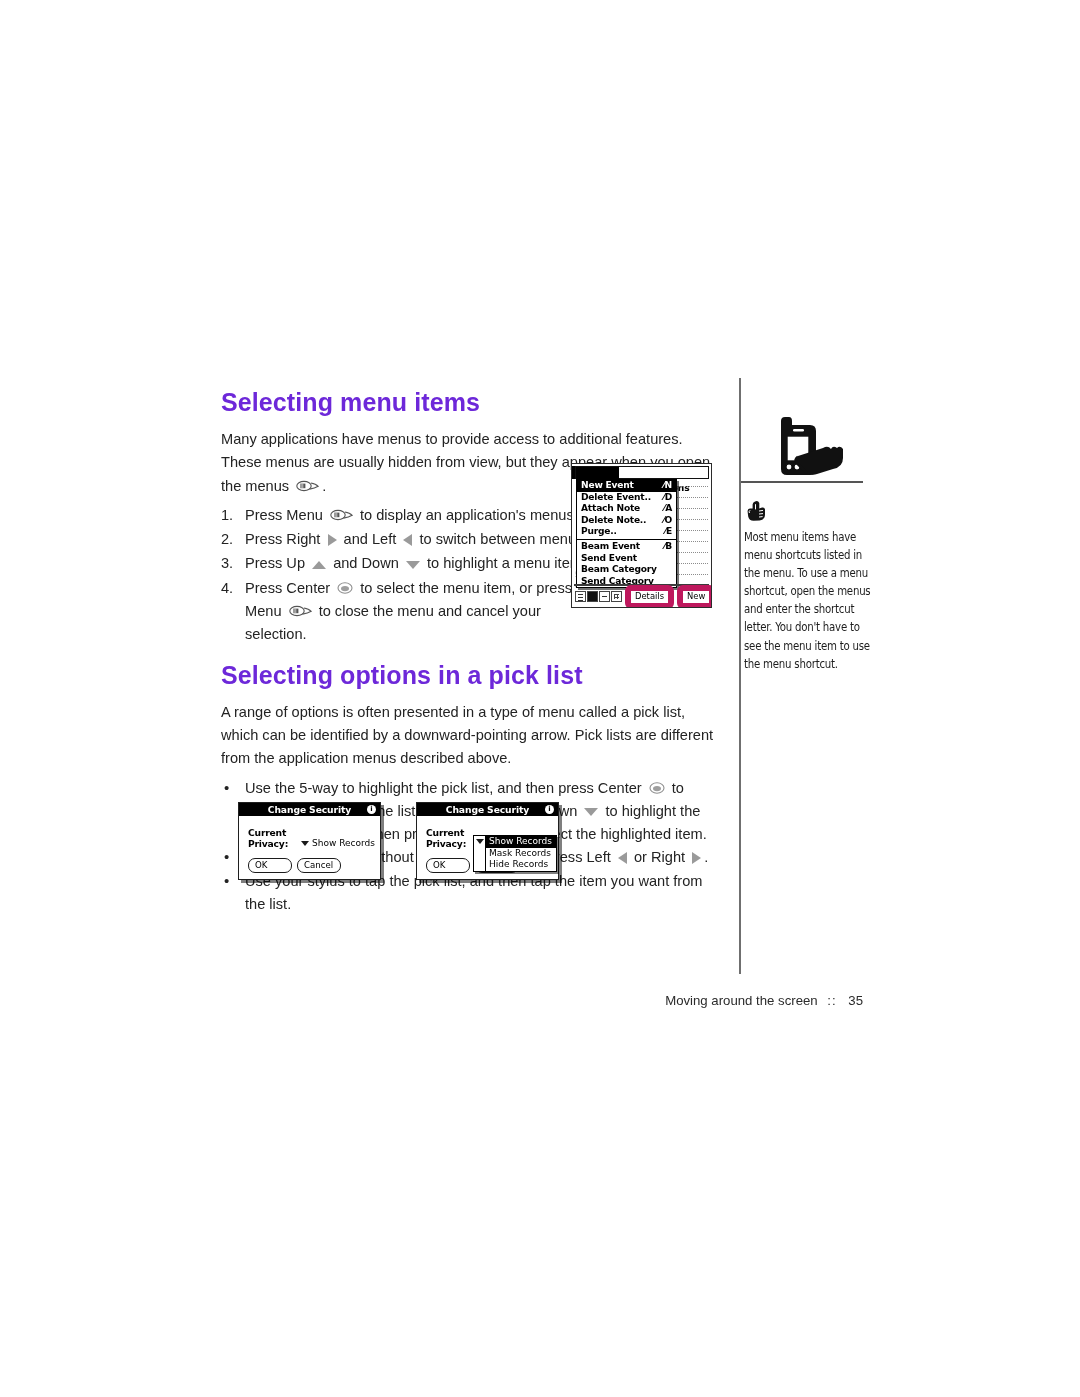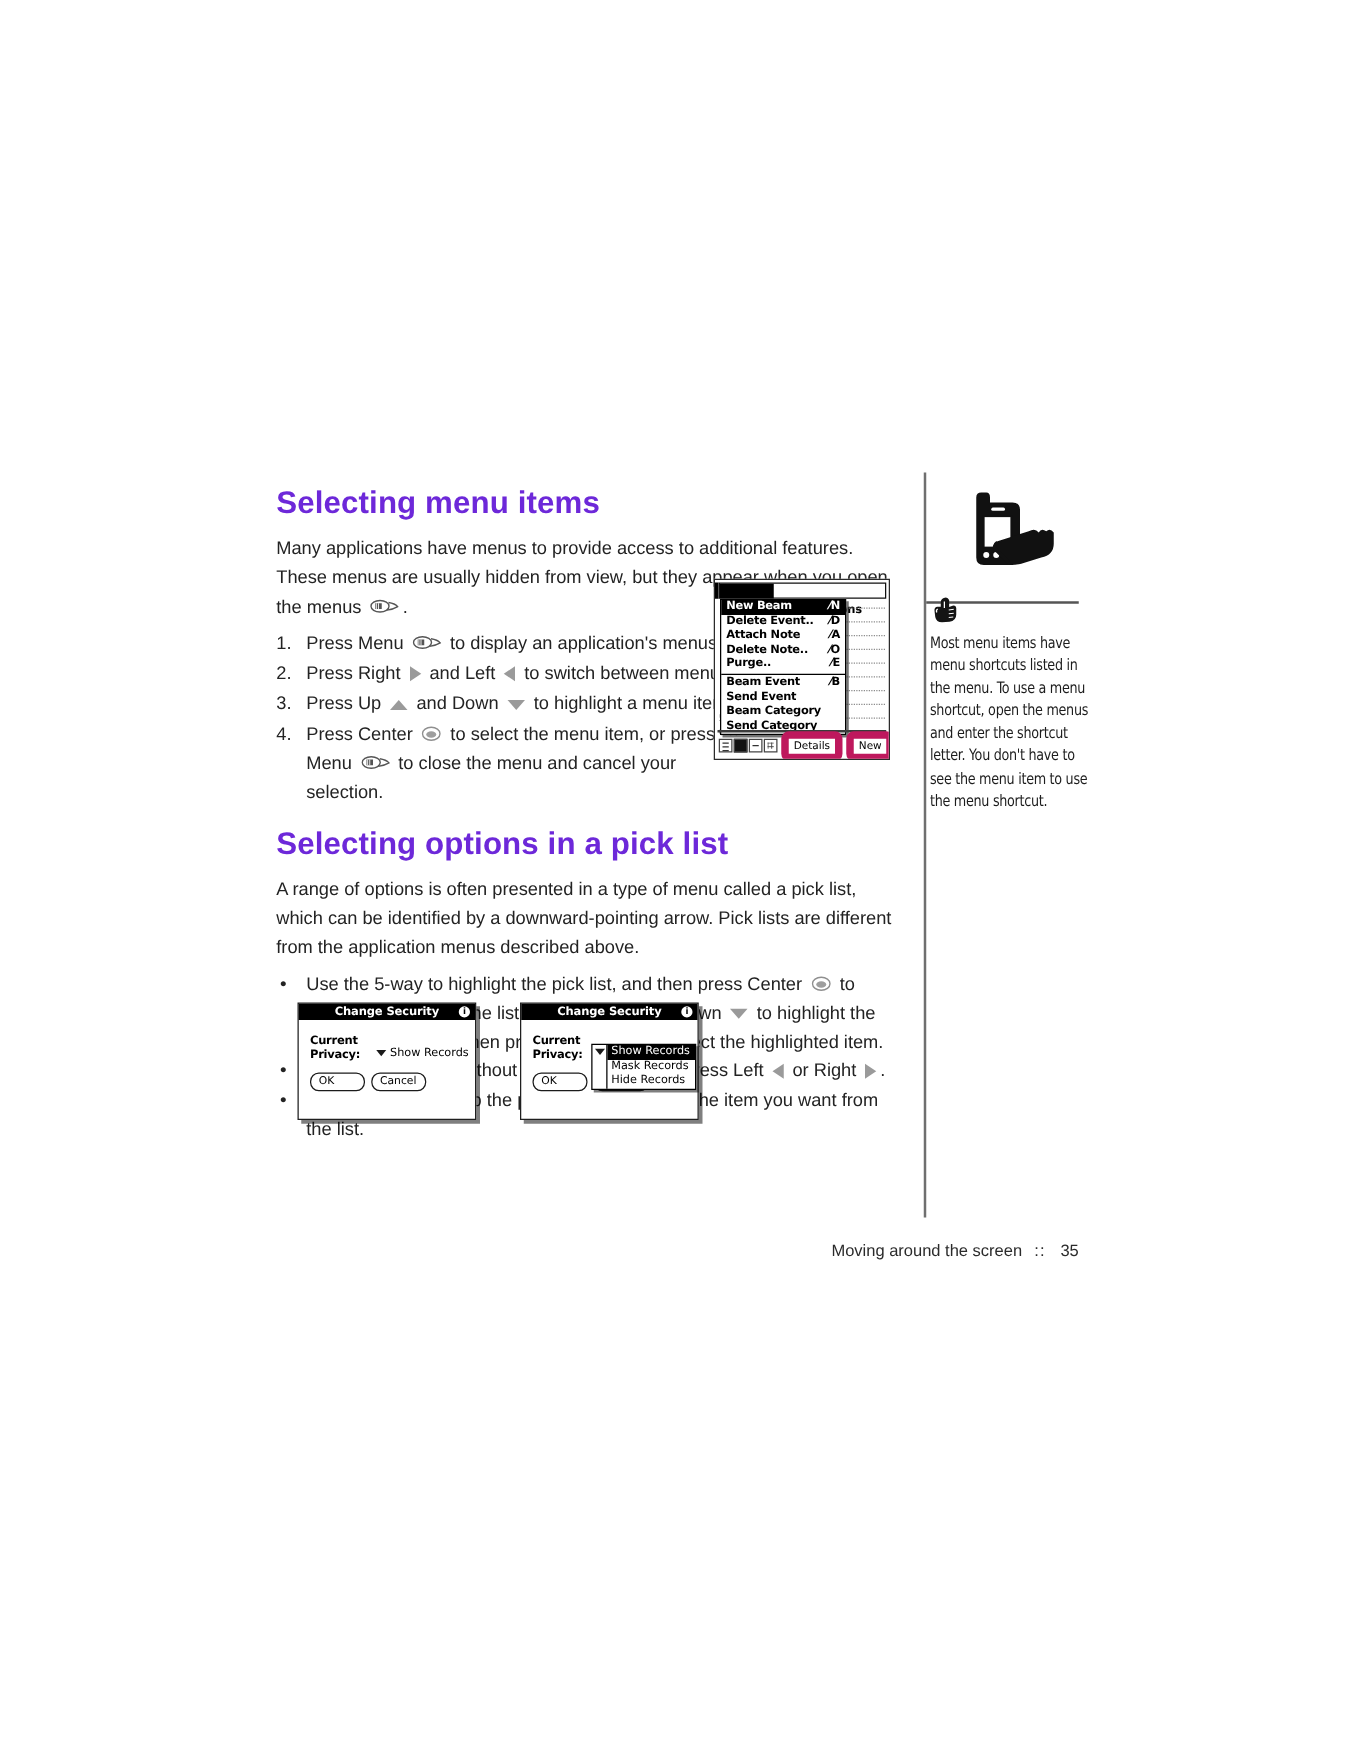--- a/index.html
+++ b/index.html
@@ -156,21 +156,21 @@
     left: 741px;
     top: 481px;
     width: 122px;
     height: 2px;
     background: #555;
   }
 
   .side-col {
     position: absolute;
     left: 744px;
-    top: 389px;
+    top: 412px;
     width: 128px;
   }
   .side-icon {
     width: 96px; height: 70px;
     margin-left: 21px;
     margin-bottom: 14px;
   }
   .tip-hand {
     margin-top: 16px;
     margin-bottom: 4px;
@@ -326,21 +326,21 @@
     padding: 0 4px;
     margin-left: 3px;
     background: #fff;
     white-space: nowrap;
   }
 
   
   .dlg {
     position: absolute;
     width: 143px;
-    height: 94px;
+    height: 78px;
     background: #fff;
     border: 1px solid #1f1f1f;
     box-sizing: border-box;
     font-family: "DejaVu Sans", sans-serif;
     box-shadow: 3px 3px 0 rgba(0,0,0,.5);
     overflow: visible;
   }
   .dlg#dlg-1 { left: 238px; top: 802px; }
   .dlg#dlg-2 { left: 416px; top: 802px; }
   .dlg-title {
@@ -587,21 +587,21 @@
       <div class="gline" style="top:61px"></div>
       <div class="gline" style="top:72px"></div>
       <div class="gline" style="top:83px"></div>
       <div class="gline" style="top:94px"></div>
       <div class="glabel" style="top:90px">5:00</div>
       <div class="glabel" style="top:101px">6:00</div>
     </div>
 
     <div class="pda-dropdown">
       <div class="pda-item hl">
-        <span>New Beam</span>
+        <span>New Event</span>
         <span class="sc">⁄N</span>
       </div>
       <div class="pda-item">
         <span>Delete Event..</span>
         <span class="sc">⁄D</span>
       </div>
       <div class="pda-item">
         <span>Attach Note</span>
         <span class="sc">⁄A</span>
       </div>

